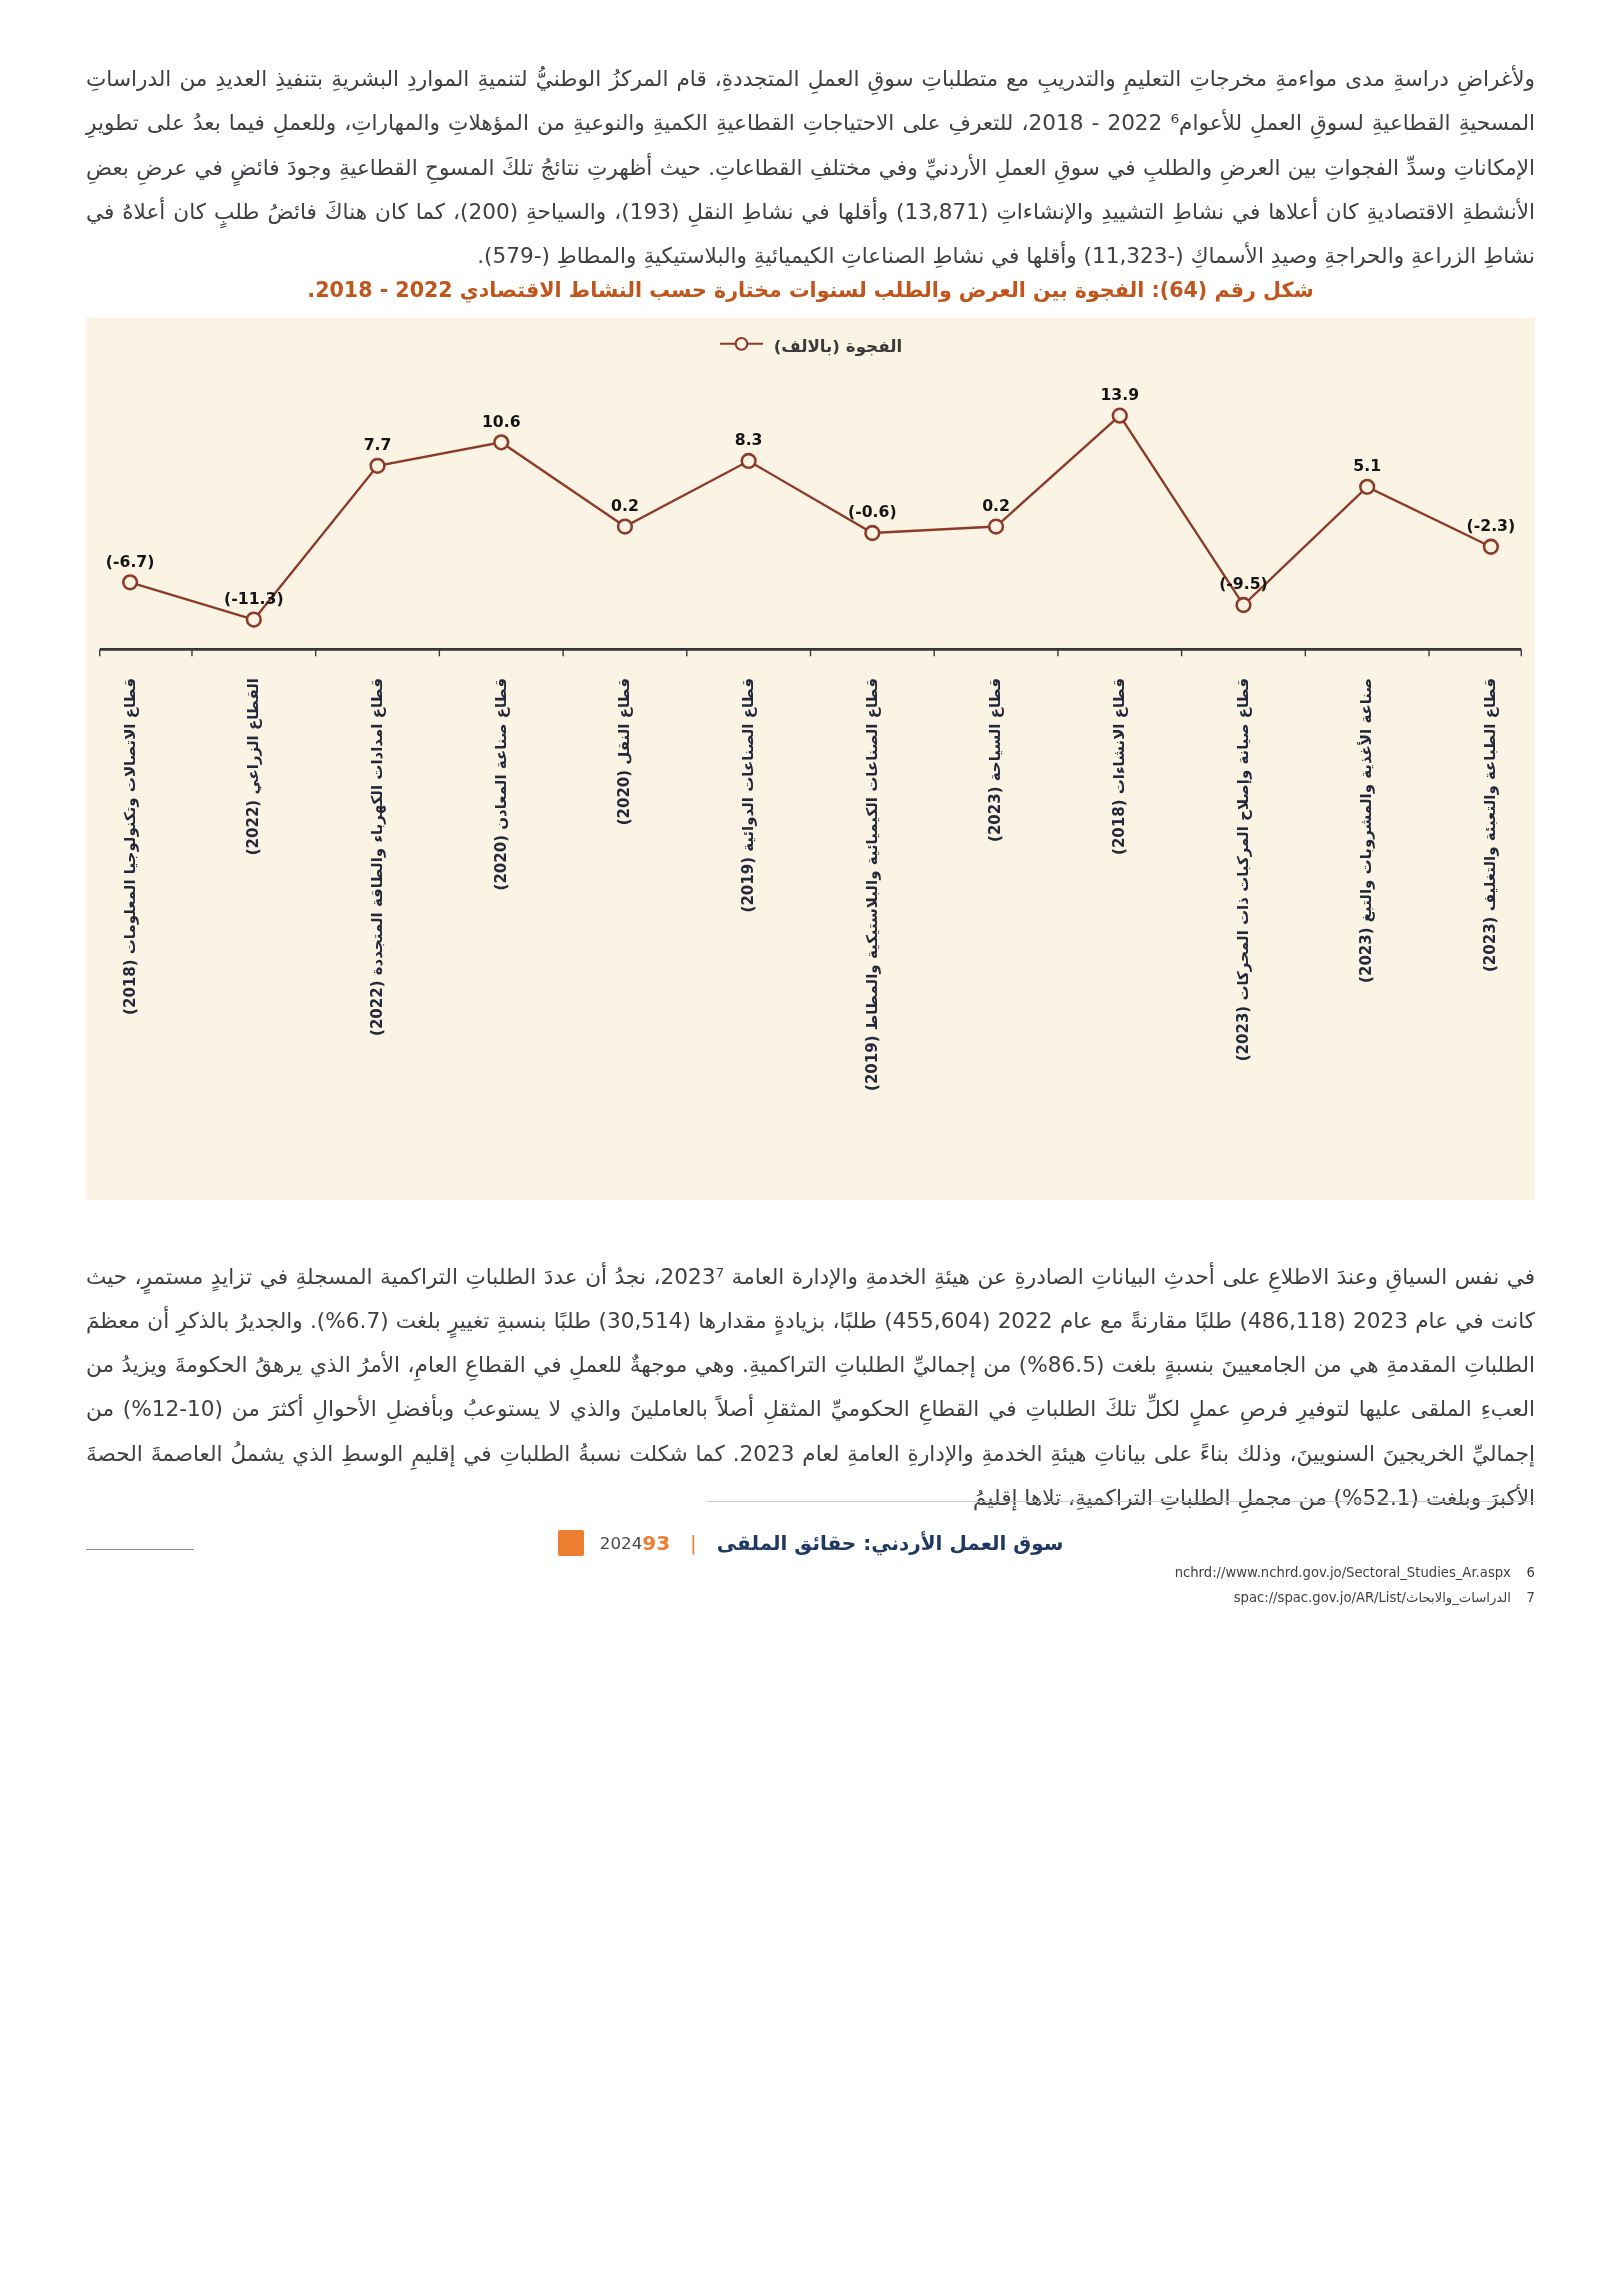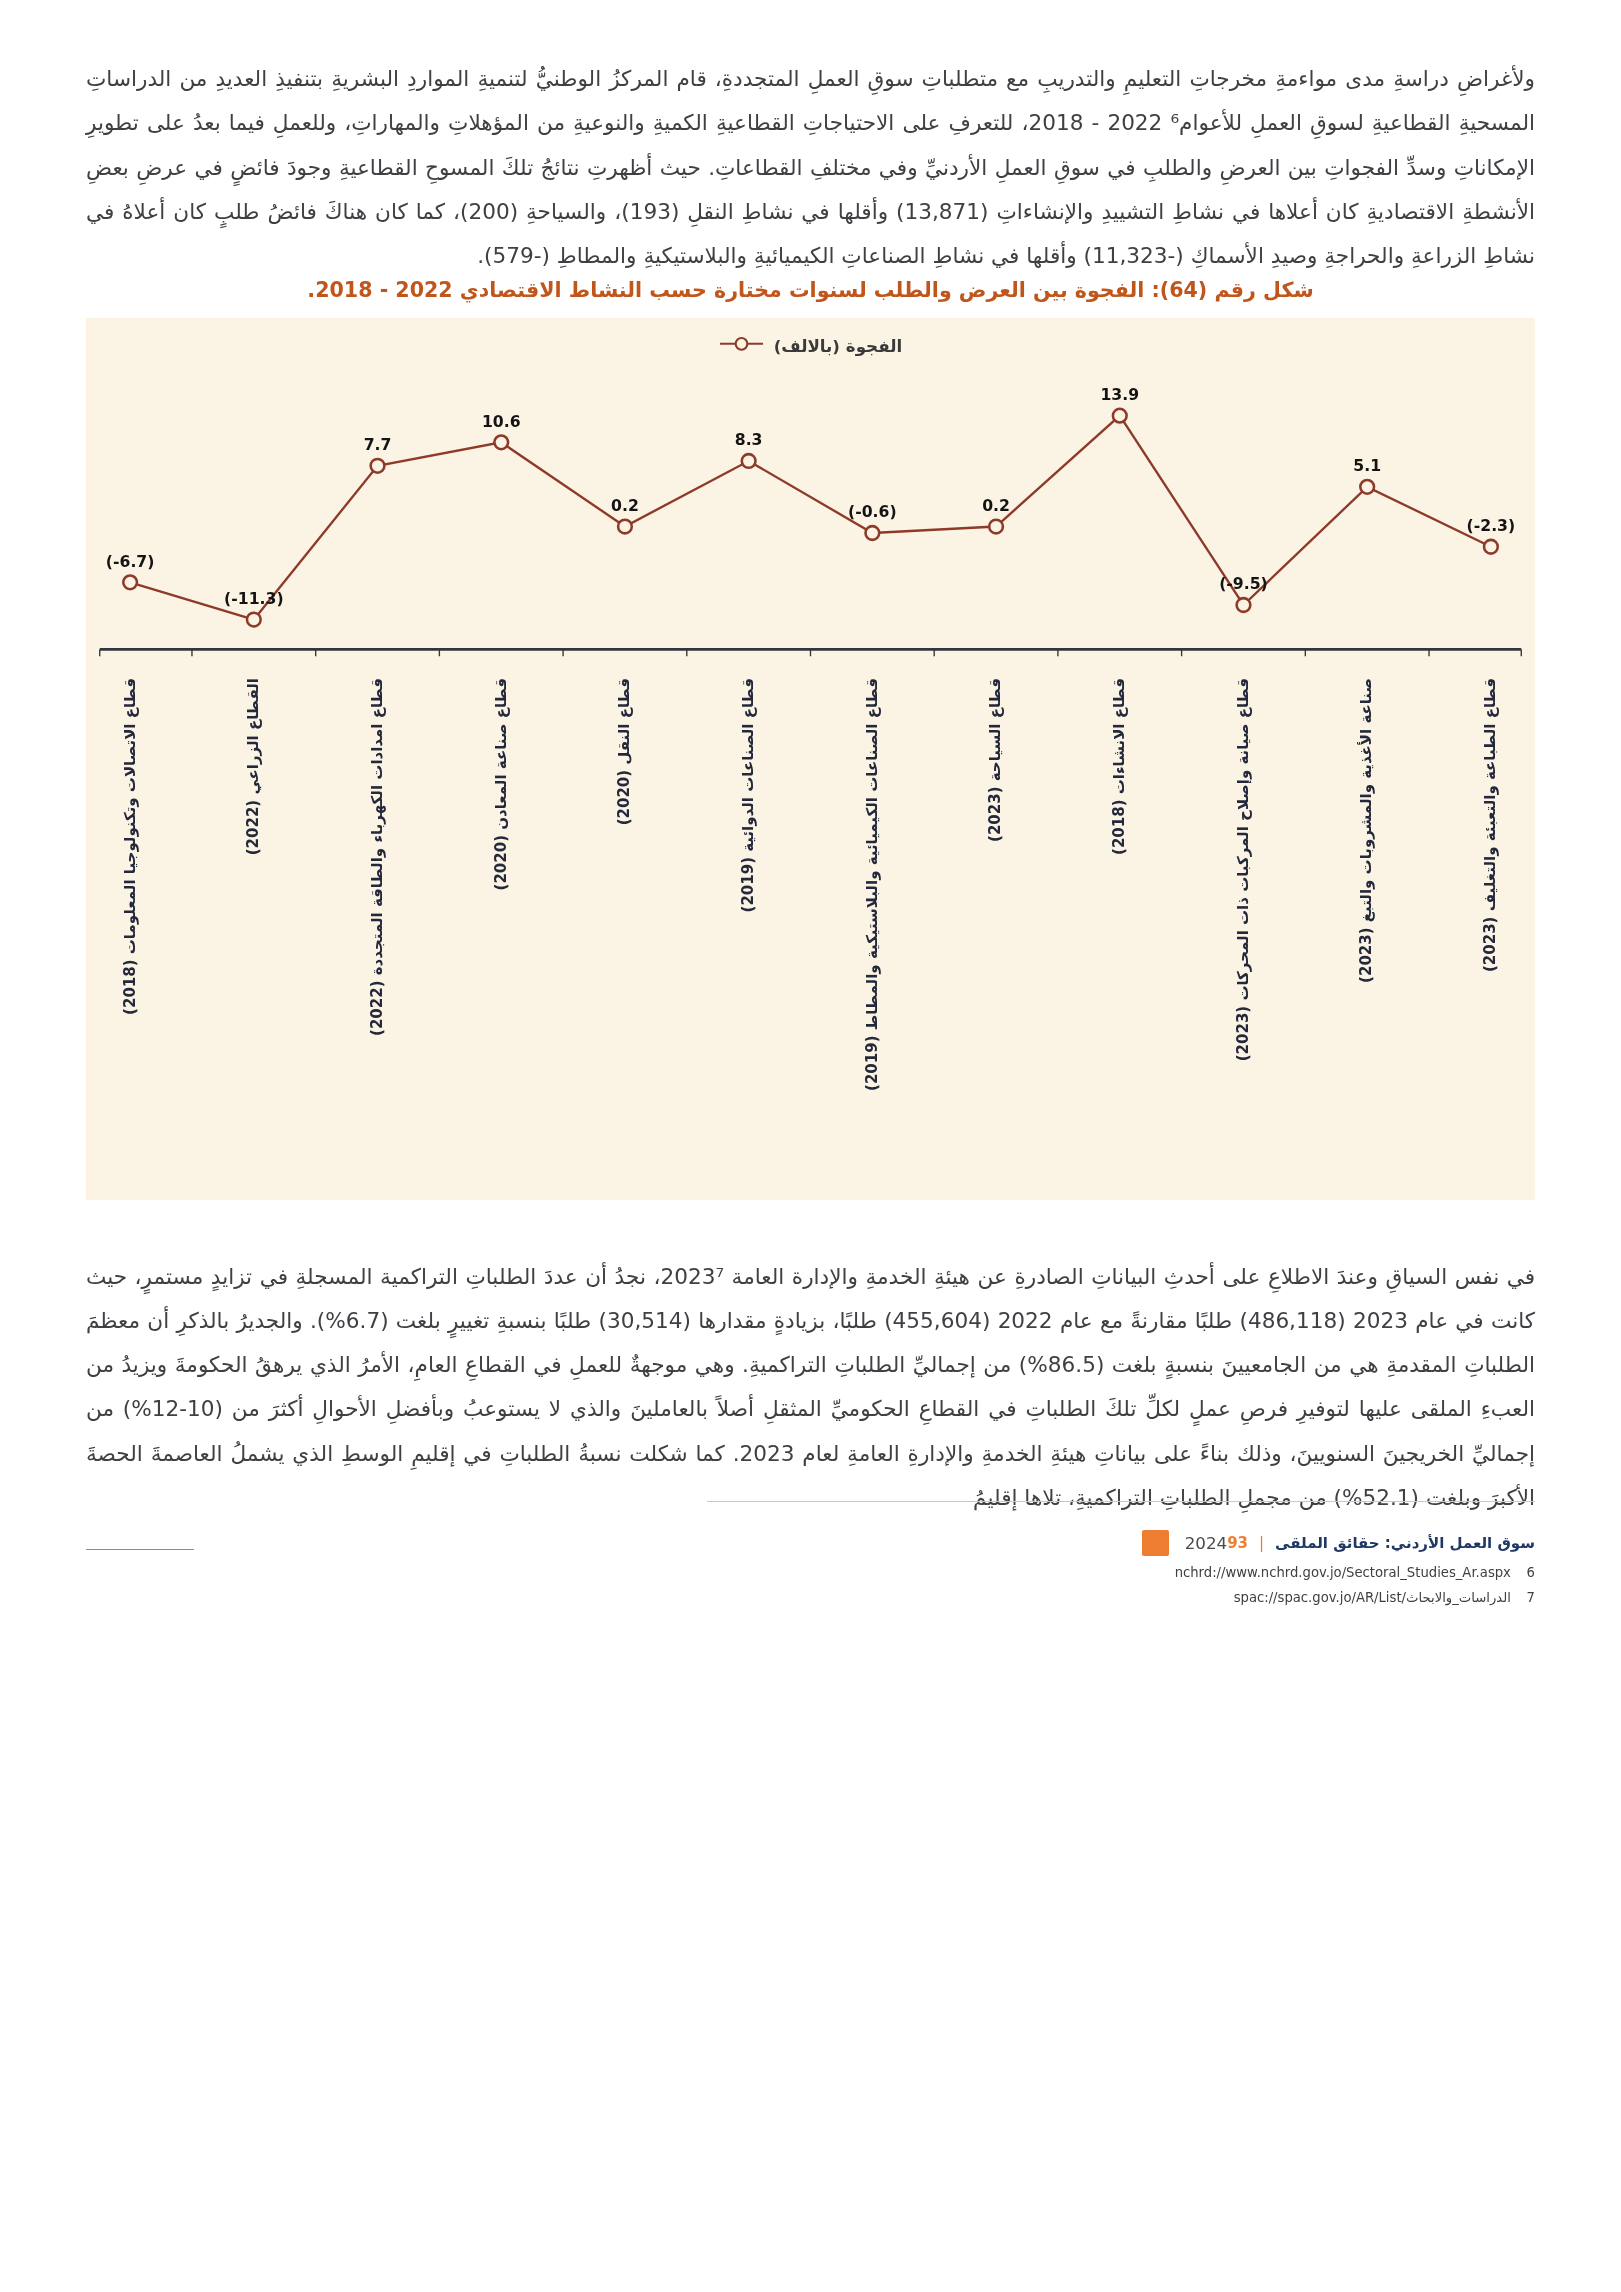--- a/index.html
+++ b/index.html
@@ -85,31 +85,31 @@
     position:absolute;
     left:86px; right:86px; bottom:63px;
   }
   .footer-rule {
     margin-left:auto;
     width:828px;
     border-top:1.5px solid #c9c9c9;
     margin-bottom:27.4px;
   }
   .footer-row {
-    display:flex; justify-content:flex-end; align-items:center;
+    display:flex; justify-content:center; align-items:center;
   }
   .footer-left { display:flex; align-items:center; gap:15.7px; }
   .accent-square {
     width:26.5px; height:26.5px; background:#ed7d31; border-radius:2px;
     display:inline-block;
   }
   .footer-year { font-size:16.7px; color:#4a4a4a; }
   .footer-right {
-    display:flex; align-items:center; gap:11px;
-    font-size:15px; font-weight:bold;
+    display:flex; align-items:center; gap:20px;
+    font-size:20px; font-weight:bold;
   }
   .page-num { color:#ed7d31; }
   .footer-sep { color:#ed7d31; font-weight:normal; }
   .report-title { direction:rtl; color:#1f3864; }
 </style>
 </head>
 <body>
 
 <div class="page">
 

